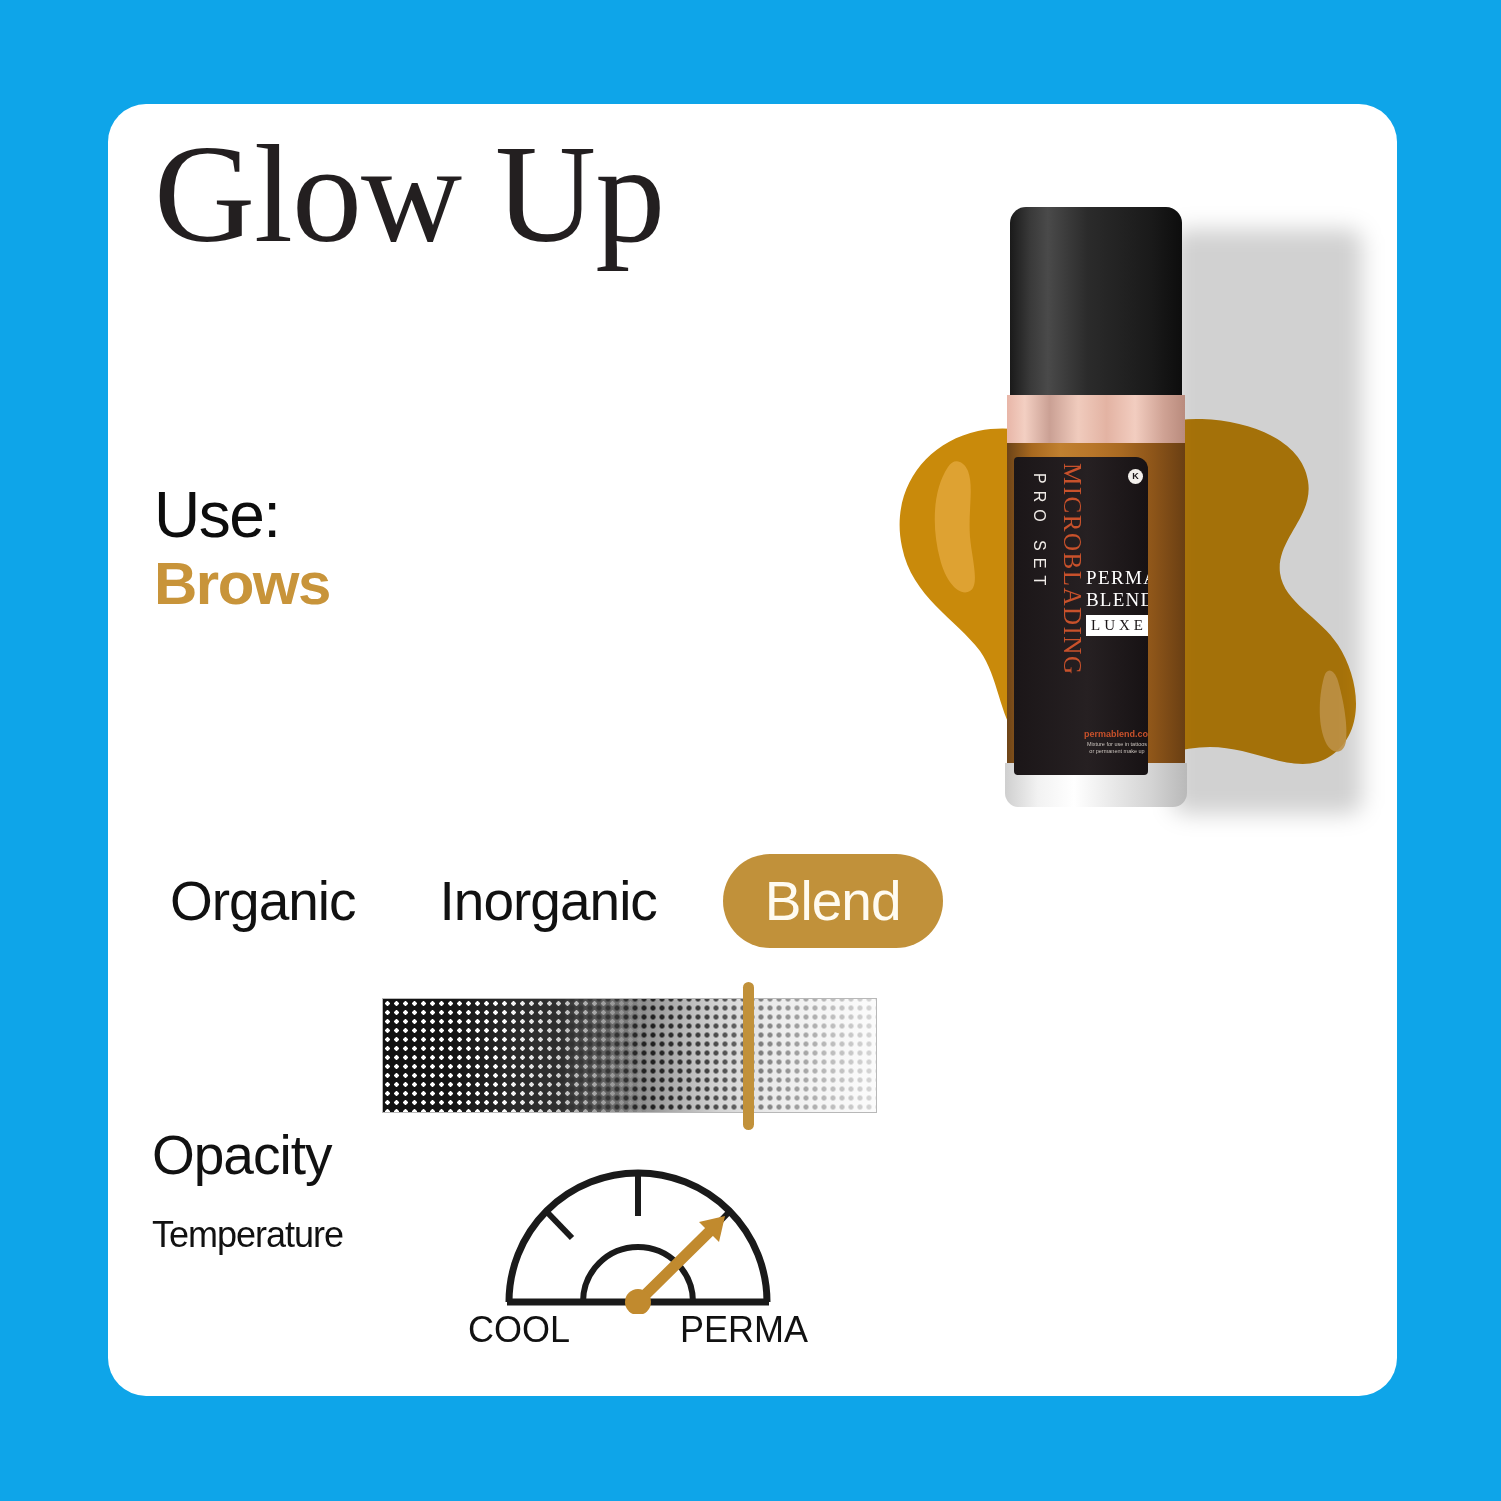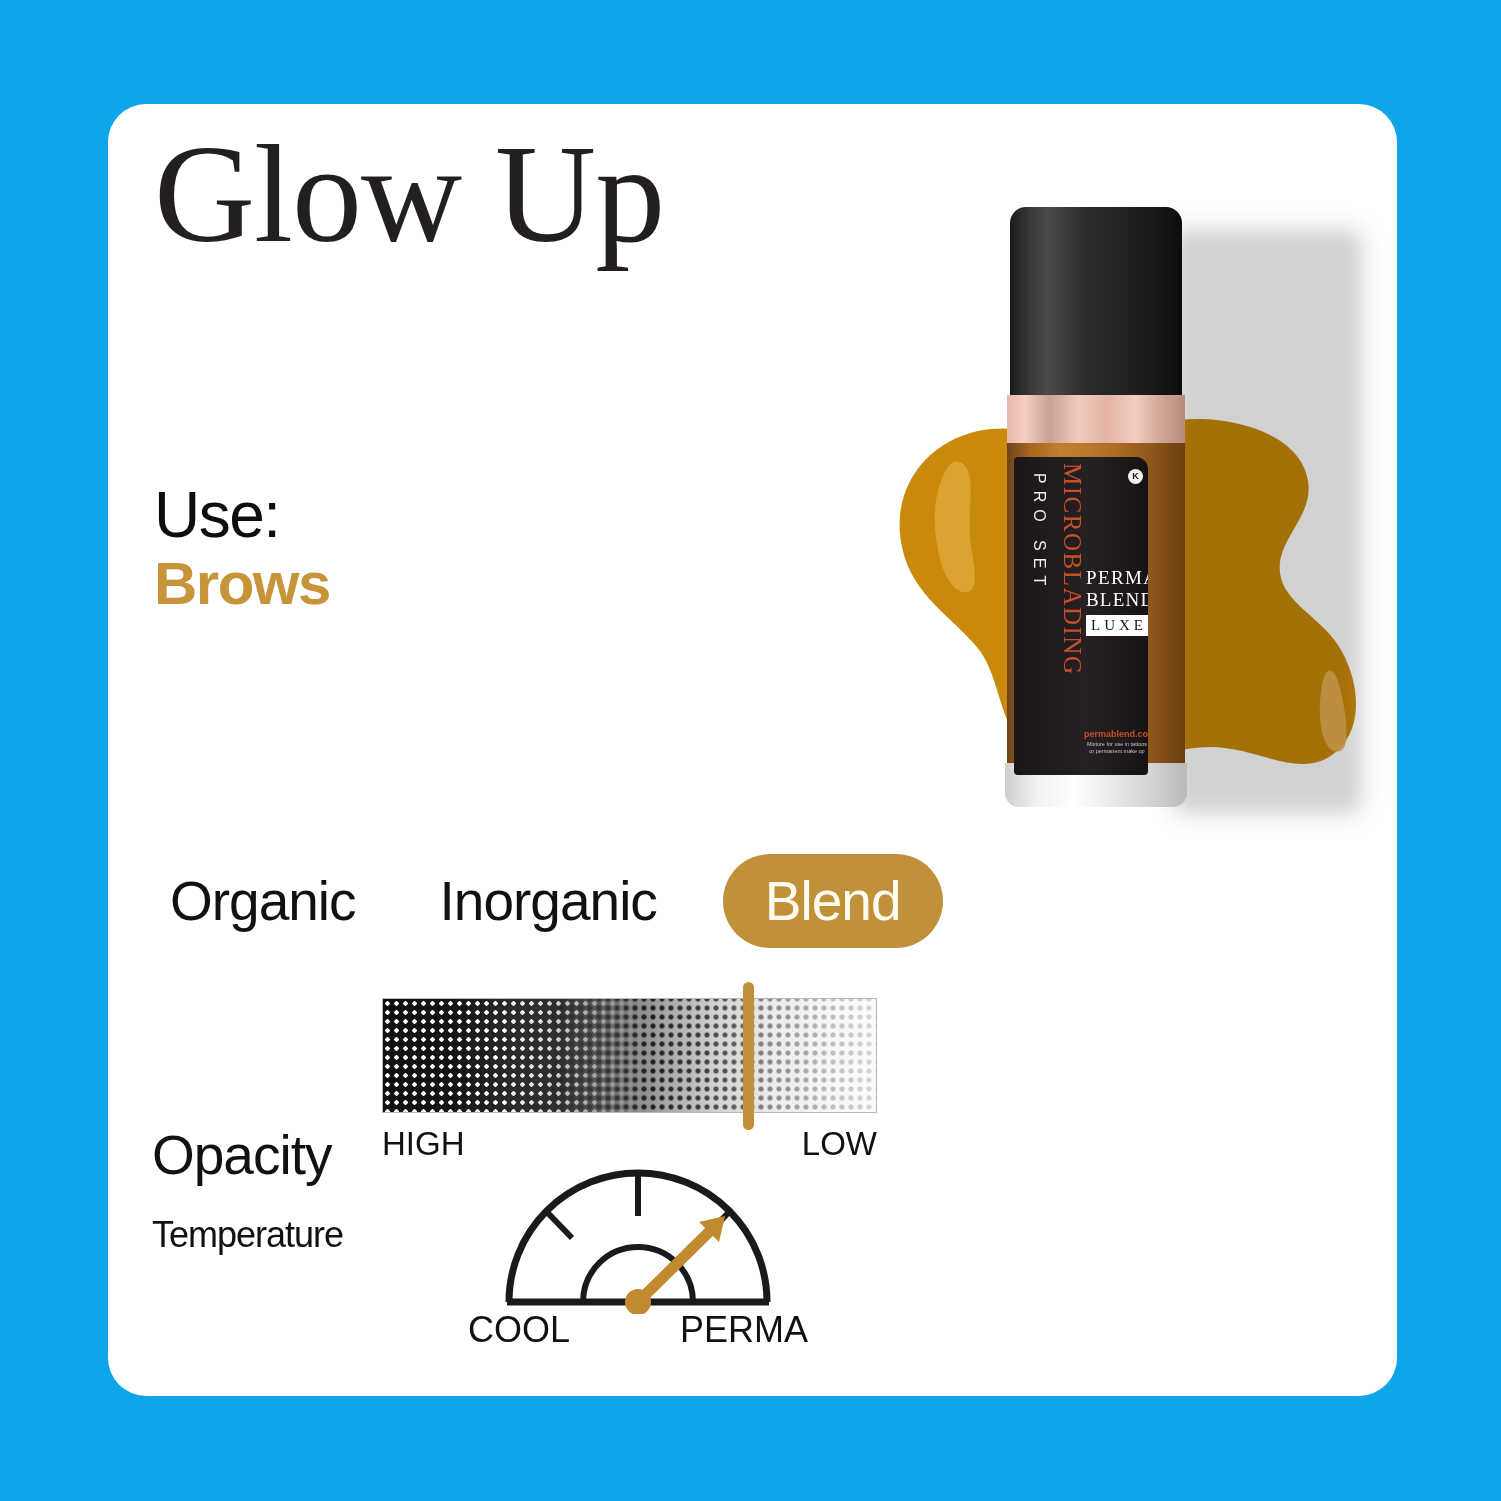--- a/index.html
+++ b/index.html
@@ -342,24 +342,20 @@
 
     <div id="opacity-label">Opacity</div>
 
     <div id="opacity-bar">
       <div class="halftone-layer" id="ht-base"></div>
       <div class="halftone-layer" id="ht-white-dots"></div>
       <div class="halftone-layer" id="ht-black-dots"></div>
     </div>
     <div id="opacity-marker" style="left: 634.8px;"></div>
 
-    <div id="opacity-scale">
-      <span>HIGH</span>
-      <span>LOW</span>
-    </div>
 
     <div id="temp-label">Temperature</div>
 
     <svg id="gauge" viewBox="0 0 290 150">
 
       <path d="M 16 138 A 129 129 0 0 1 274 138" fill="none" stroke="#1a1a1a" stroke-width="7"></path>
 
       <line x1="14" y1="138" x2="276" y2="138" stroke="#1a1a1a" stroke-width="7"></line>
 
       <path d="M 90 138 A 55 55 0 0 1 200 138" fill="none" stroke="#1a1a1a" stroke-width="6"></path>

